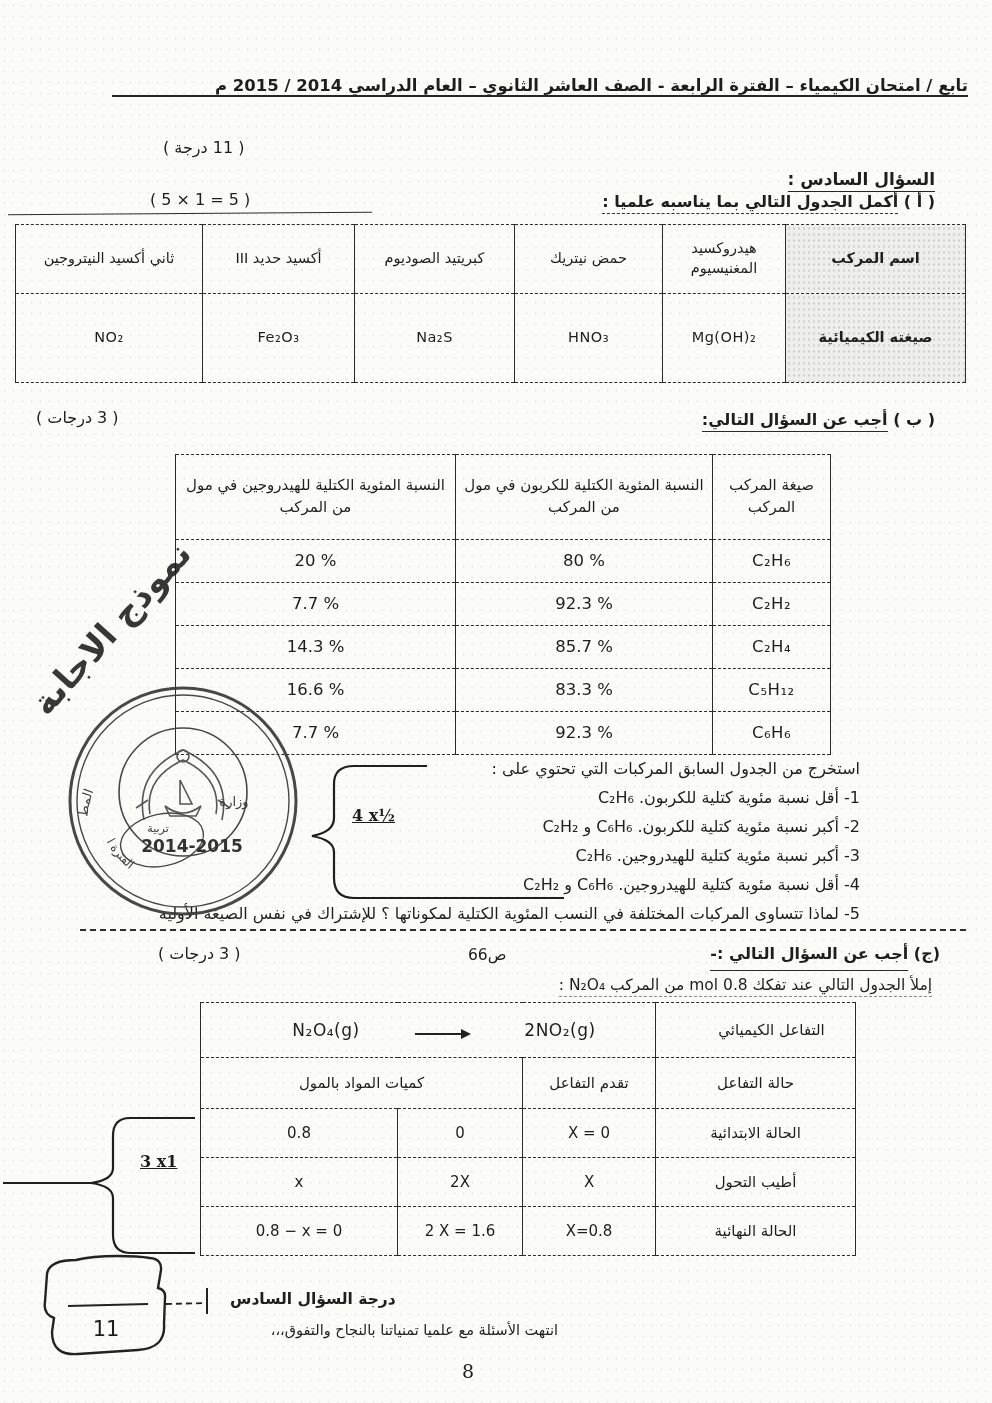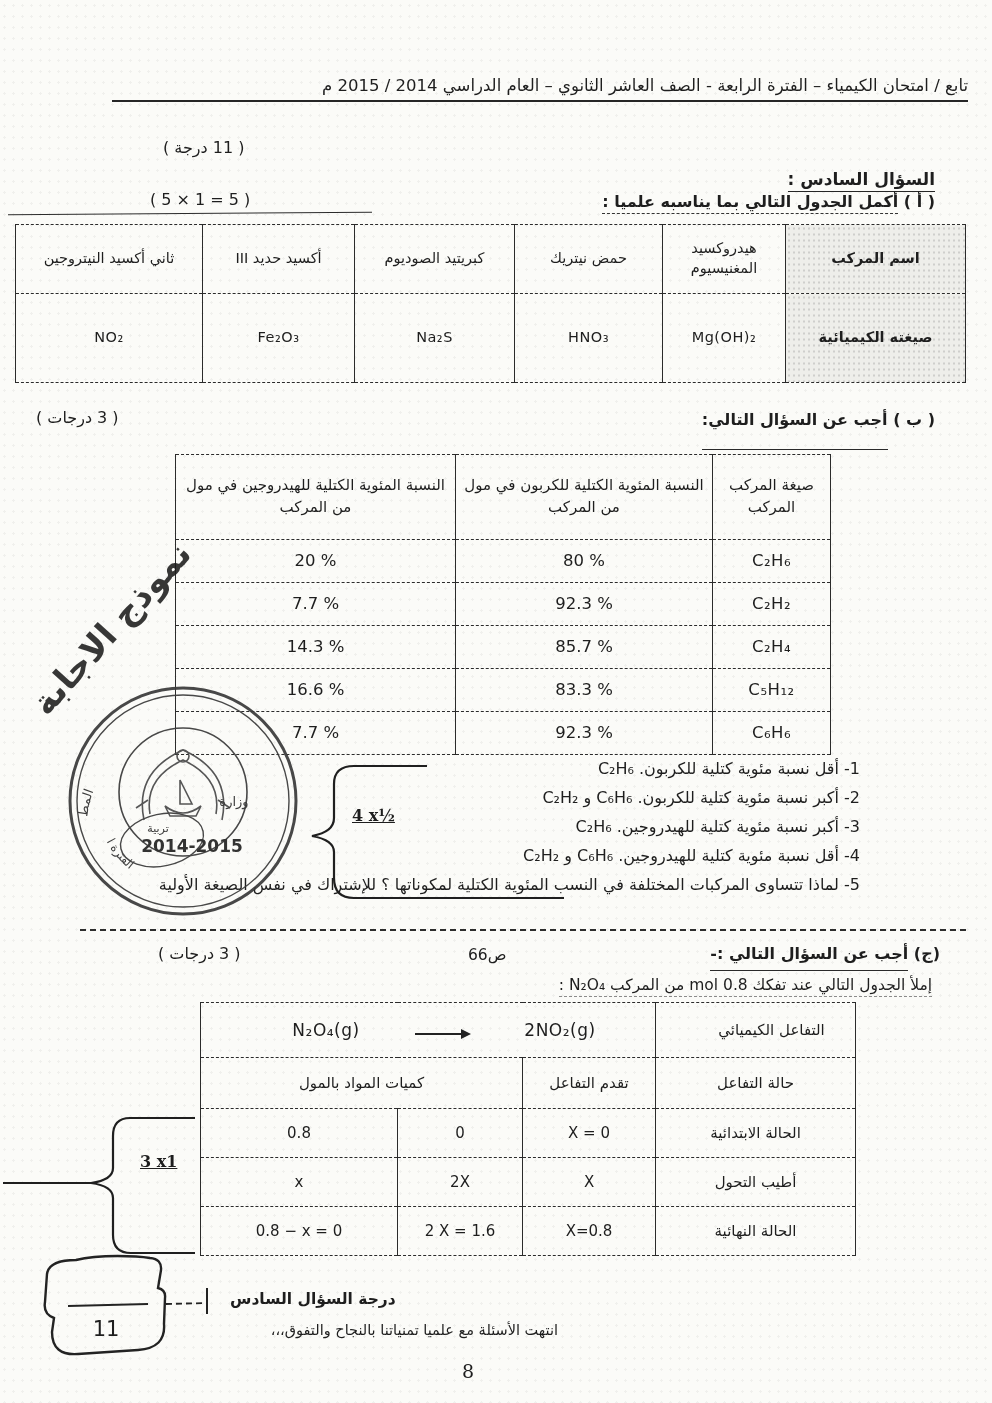--- a/index.html
+++ b/index.html
@@ -4,43 +4,43 @@
 <style>
   html,body{margin:0;padding:0;background:#888;}
   body{font-family:"DejaVu Sans", sans-serif;}
   .page{position:relative;width:992px;height:1403px;margin:0 auto;background:#fbfbf8;color:#1e1e1e;overflow:hidden;
         background-image:radial-gradient(circle, rgba(40,40,40,0.05) 1px, transparent 1.2px);background-size:9px 11px;}
   .abs{position:absolute;}
   .rtl{direction:rtl;}
   .ltr{direction:ltr;}
   .b{font-weight:bold;margin-top:16px;}
   
-  .hdr{left:112px;top:76px;width:856px;font-size:16.5px;font-weight:normal;text-align:right;
-       border-bottom:2px solid #262626;padding-bottom:5px;}
+  .hdr{left:112px;top:76px;width:856px;font-size:16.5px;font-weight:bold;text-align:right;
+       border-bottom:2px solid #262626;}
   .q6h{right:57px;top:136px;font-size:17px;font-weight:bold;border-bottom:1.8px solid #262626;padding-bottom:2px;margin-top:33px;}
   .q6m{left:163px;top:138px;font-size:16px;}
   .pa{right:57px;top:192px;font-size:16px;font-weight:bold;}
   .pa .u{border-bottom:1.6px dashed #333;padding-bottom:2px;}
   .pam{left:150px;top:190px;font-size:16px;}
   .rule-a{left:8px;top:213px;width:364px;border-top:1.8px solid #2c2c2c;transform:rotate(-0.4deg);}
   
   table{border-collapse:collapse;table-layout:fixed;}
   td{border-left:1.6px solid #2b2b2b;border-right:1.6px solid #2b2b2b;
      border-top:1.6px dashed #2b2b2b;border-bottom:1.6px dashed #2b2b2b;
      text-align:center;vertical-align:middle;padding:2px 4px;overflow:hidden;}
   .frm{direction:ltr;font-size:17px;letter-spacing:0.5px;}
   .speck{background-color:#eeeeea;background-image:radial-gradient(circle, rgba(60,60,60,0.35) 0.8px, transparent 1px);background-size:5px 6px;}
   
   .t1{left:15px;top:224px;width:950px;height:152px;}
   .t1 td{font-size:14.5px;line-height:1.35;}
   .t1 .r1 td{height:64px;}
   .t1 .r2 td{height:84px;}
   
   .pb{right:57px;top:410px;font-size:16px;font-weight:bold;}
-  .pb .u{border-bottom:1.8px solid #2a2a2a;padding-bottom:20px;}
+  .pb .u{border-bottom:1.8px solid #2a2a2a;padding-bottom:2px;}
   .pbm{left:36px;top:408px;font-size:16px;}
   
   .t2{left:175px;top:454px;width:655px;}
   .t2 td{font-size:15px;line-height:1.45;}
   .t2 .h td{height:80px;}
   .t2 .d td{height:38px;font-size:16.5px;}
   .pct{direction:ltr;}
   
   .qs{right:132px;top:754px;width:800px;text-align:right;font-size:16px;line-height:29px;z-index:1;}
   .q-item .ans{direction:ltr;unicode-bidi:embed;padding-left:6px;}
@@ -165,20 +165,21 @@
         </tr>
     <tr class="d">
           <td class="frm">C₆H₆</td>
           <td class="pct">92.3 %</td>
           <td class="pct">7.7 %</td>
         </tr>
   </tbody>
     </table>
 
   <div class="abs qs rtl">
+    <div class="q-intro">استخرج من الجدول السابق المركبات التي تحتوي على :</div>
     <div class="q-item"><span>1-</span> <span>أقل نسبة مئوية كتلية للكربون.</span> <span class="ans">C₂H₆</span></div>
     <div class="q-item"><span>2-</span> <span>أكبر نسبة مئوية كتلية للكربون.</span> <span class="ans">C₂H₂ و C₆H₆</span></div>
     <div class="q-item"><span>3-</span> <span>أكبر نسبة مئوية كتلية للهيدروجين.</span> <span class="ans">C₂H₆</span></div>
     <div class="q-item"><span>4-</span> <span>أقل نسبة مئوية كتلية للهيدروجين.</span> <span class="ans">C₂H₂ و C₆H₆</span></div>
     <div class="q-item"><span>5-</span> <span>لماذا تتساوى المركبات المختلفة في النسب المئوية الكتلية لمكوناتها ؟</span> <span class="ans">للإشتراك في نفس الصيغة الأولية</span></div>
   </div>
 
   <svg class="abs" style="left:292px;top:760px;" width="280" height="150">
     <path class="brace" d="M135,6 H62 Q42,6 42,24 V58 Q42,72 20,76 Q42,80 42,92 V118 Q42,138 62,138 H272"></path>
   </svg>

